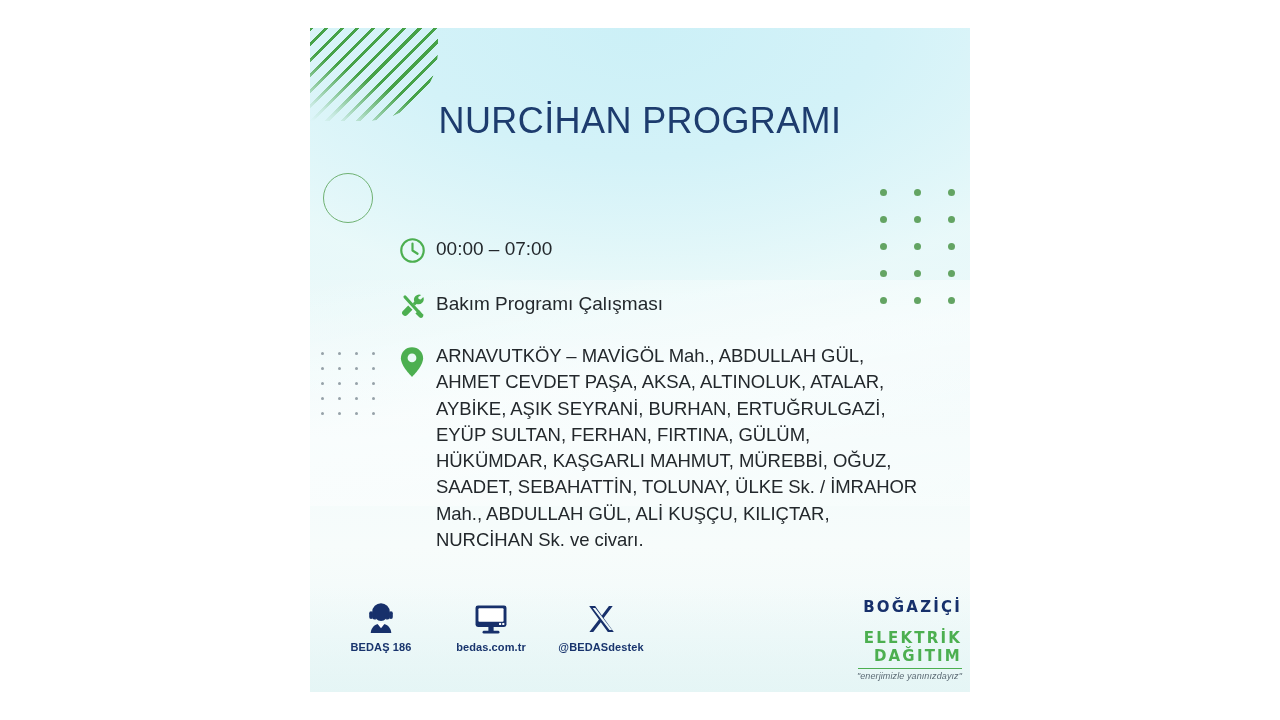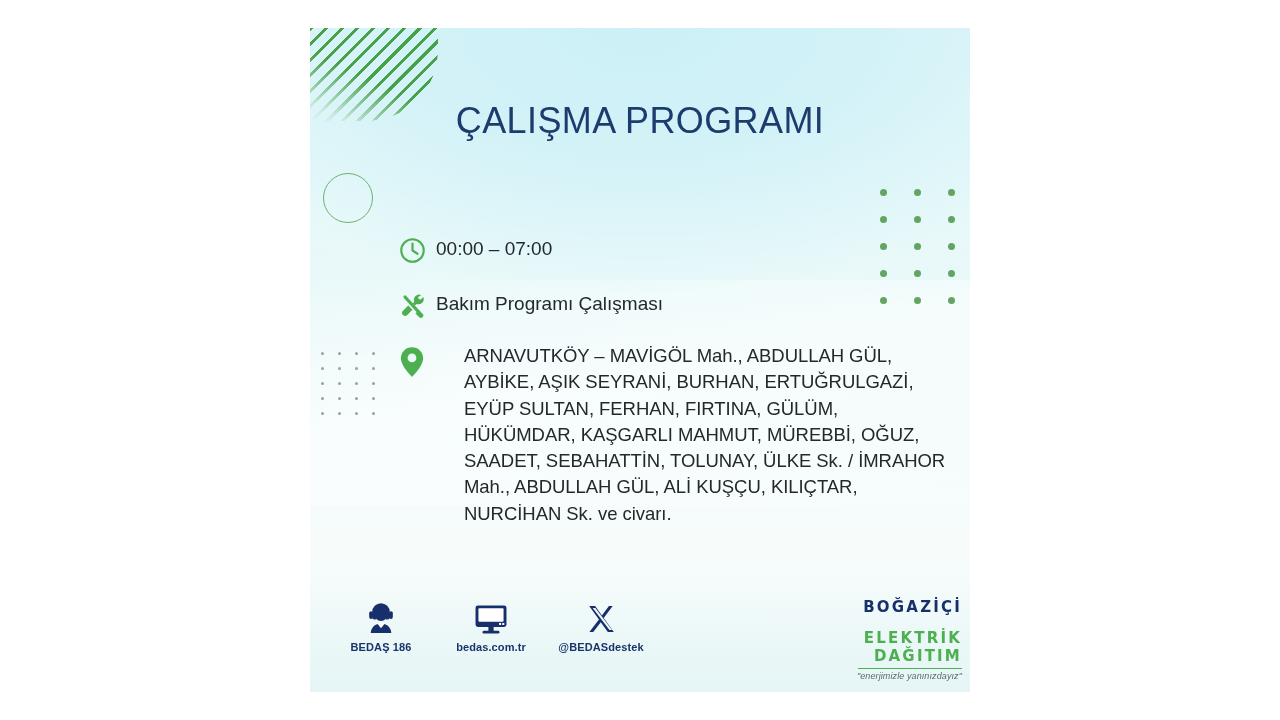--- a/index.html
+++ b/index.html
@@ -171,21 +171,21 @@
   }
   .row.address { margin-bottom: 0; }
   .row.address .ico { padding-top: 2px; }
   .row.address .txt {
     white-space: normal;
     line-height: 1.42;
     padding-top: 0;
     font-size: 18.5px;
     letter-spacing: -0.05px;
   }
-  .row.address .txt .ln { display: block; margin-left: 28px; }
+  .row.address .txt .ln { display: block; }
 
   
   .footer {
     position: absolute;
     left: 0;
     bottom: 20px;
     width: 660px;
     height: 74px;
   }
   .contacts {
@@ -294,21 +294,21 @@
         <span></span>
         <span></span>
         <span></span>
       <span></span>
         <span></span>
         <span></span>
         <span></span>
     </div>
 
     <div class="header">
-      <div class="title-sub">ÇALIŞMA PROGRAMI</div>
+      <div class="title-sub">NURCİHAN PROGRAMI</div>
     </div>
 
     <div class="info">
 
 
       <div class="row">
         <div class="ico">
           <svg width="29" height="29" viewBox="0 0 32 32" aria-hidden="true">
             <circle cx="16" cy="16" r="12.4" fill="none" stroke="#4caf50" stroke-width="2.4"></circle>
             <path d="M16 8.4 V16 L21.6 19.6" fill="none" stroke="#4caf50" stroke-width="2.4" stroke-linecap="round" stroke-linejoin="round"></path>
@@ -333,20 +333,21 @@
 
       <div class="row address">
         <div class="ico">
           <svg width="28" height="32" viewBox="0 0 26 32" aria-hidden="true">
             <path d="M13 1.2 C6.8 1.2 1.9 6.1 1.9 12.2 C1.9 20.3 13 30.8 13 30.8 C13 30.8 24.1 20.3 24.1 12.2 C24.1 6.1 19.2 1.2 13 1.2 Z" fill="#4caf50"></path>
             <circle cx="13" cy="11.9" r="4.4" fill="#eafaf6"></circle>
           </svg>
         </div>
         <div class="txt">
           <span class="ln">ARNAVUTKÖY –  MAVİGÖL Mah., ABDULLAH GÜL,</span>
+          <span class="ln">AHMET CEVDET PAŞA, AKSA, ALTINOLUK, ATALAR,</span>
           <span class="ln">AYBİKE, AŞIK SEYRANİ, BURHAN, ERTUĞRULGAZİ,</span>
           <span class="ln">EYÜP SULTAN, FERHAN, FIRTINA, GÜLÜM,</span>
           <span class="ln">HÜKÜMDAR, KAŞGARLI MAHMUT, MÜREBBİ, OĞUZ,</span>
           <span class="ln">SAADET, SEBAHATTİN, TOLUNAY, ÜLKE Sk. / İMRAHOR</span>
           <span class="ln">Mah., ABDULLAH GÜL, ALİ KUŞÇU, KILIÇTAR,</span>
           <span class="ln">NURCİHAN Sk. ve civarı.</span>
         </div>
       </div>
 
     </div>

